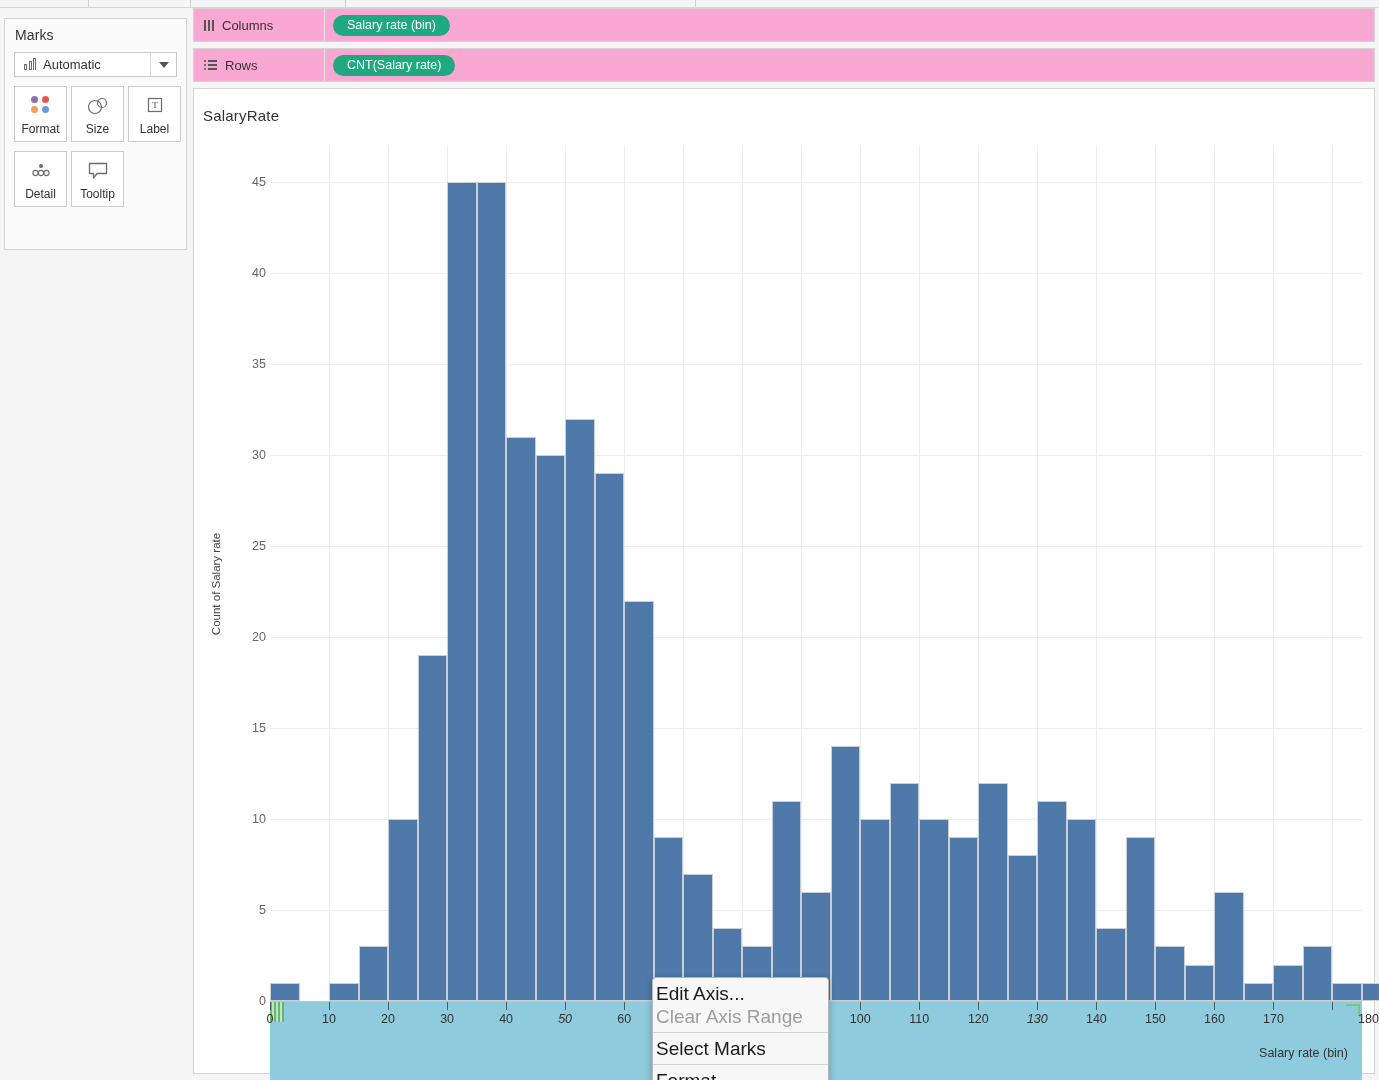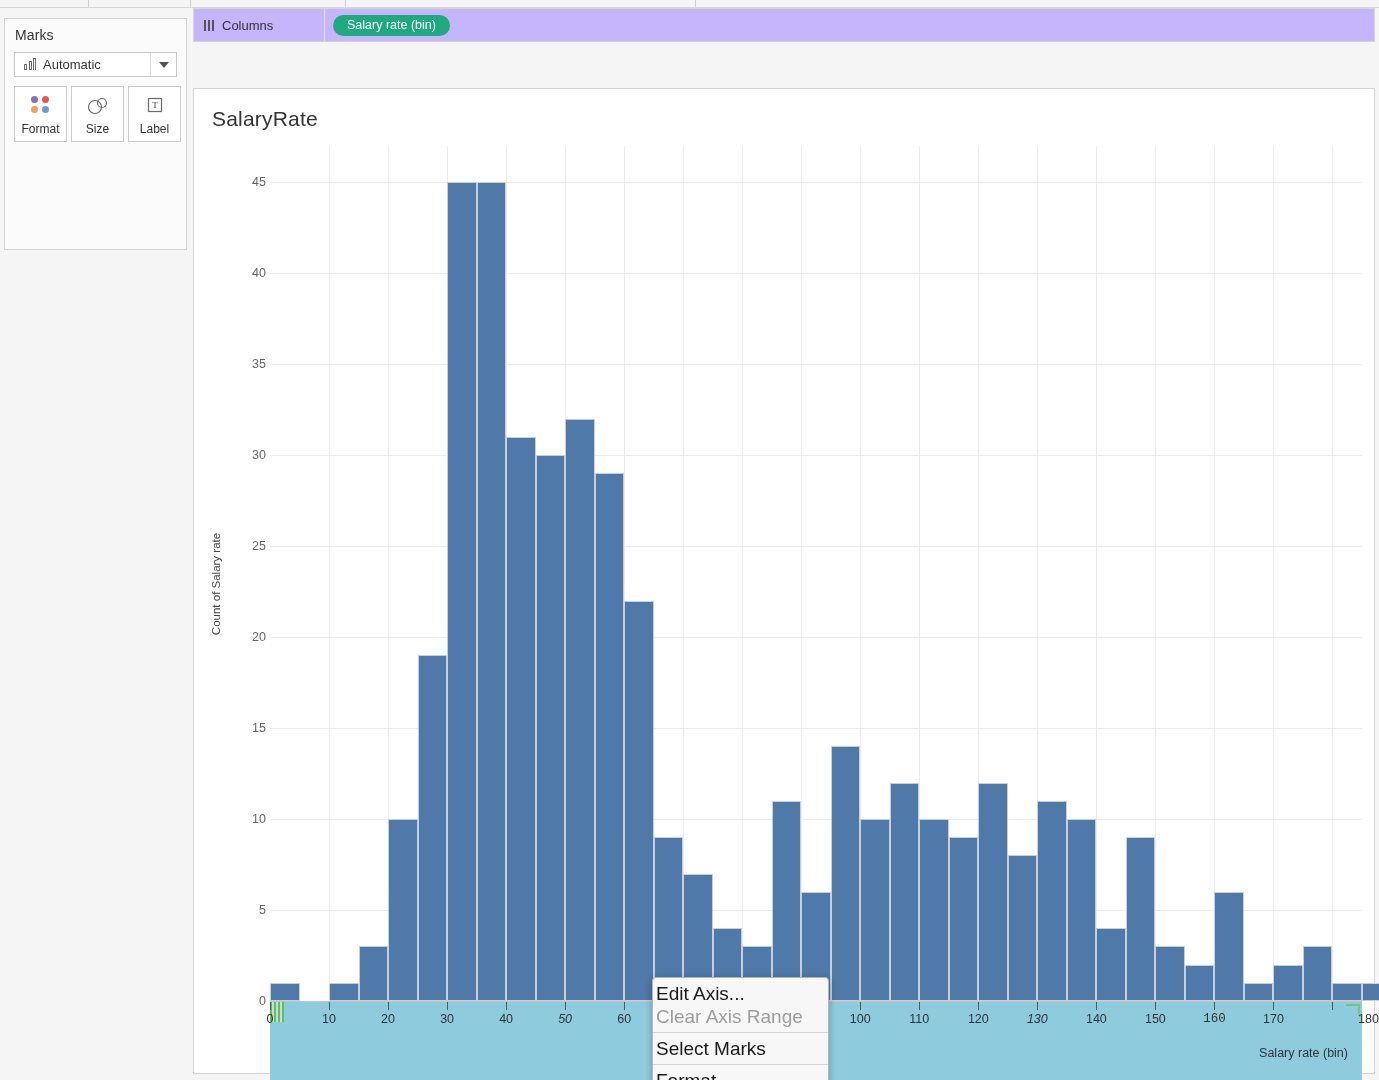--- a/index.html
+++ b/index.html
@@ -49,21 +49,21 @@
     width:53px;height:56px;border:1px solid #ccc;background:#fff;box-sizing:border-box;
     display:flex;flex-direction:column;align-items:center;justify-content:flex-end;
     padding-bottom:5px;font-size:12px;color:#333;
   }
   .shelf-btn .gi{flex:1;display:flex;align-items:center;justify-content:center;width:100%;}
   .dots4{display:grid;grid-template-columns:8px 8px;grid-gap:3px;}
   .dots4 u{display:block;width:7px;height:7px;border-radius:50%;}
 
   
   .shelf{
-    position:absolute;left:193px;background:#c4b5fd;border:1px solid #d4d4d4;box-sizing:border-box;
+    position:absolute;left:193px;background:#f9a8d4;border:1px solid #d4d4d4;box-sizing:border-box;
     display:flex;align-items:center;
   }
   #columns-shelf{top:8px;width:1182px;height:34px;}
   #rows-shelf{top:48px;width:1182px;height:34px;}
   .shelf .lbl{
     width:131px;height:100%;display:flex;align-items:center;gap:8px;padding-left:10px;
     box-sizing:border-box;border-right:1px solid #e2e2e2;font-size:13px;color:#333;
   }
   .ic-col{display:flex;gap:2px;align-items:center;}
   .ic-col s{display:block;width:2px;height:11px;background:#555;}
@@ -74,21 +74,21 @@
   .pill{
     margin-left:8px;height:21px;border-radius:11px;background:#1fa97f;color:#fff;
     display:inline-flex;align-items:center;padding:0 14px;font-size:12.5px;white-space:nowrap;
   }
 
   
   #view-pane{
     position:absolute;left:193px;top:88px;width:1182px;height:986px;
     background:#fff;border:1px solid #d4d4d4;box-sizing:border-box;
   }
-  #view-title{position:absolute;left:18px;top:18px;font-size:21px;color:#333;letter-spacing:.2px;}
+  #view-title{position:absolute;left:9px;top:18px;font-size:15px;color:#333;letter-spacing:.2px;}
 
   
   #plot{position:absolute;left:76px;top:57px;width:1092px;height:935px;}
   #plot-inner{position:absolute;left:0;top:0;width:1092px;height:935px;}
 
   .vgrid,.hgrid{position:absolute;background:#ededed;}
   .vgrid{width:1px;top:0;height:855px;}
   .hgrid{left:0;width:1092px;height:1px;}
   .axisline{position:absolute;left:0;top:855px;width:1092px;height:1px;background:#c4c4c4;}
 
@@ -189,35 +189,67 @@
           <span class="gi">
             <svg width="20" height="18" viewBox="0 0 20 18">
               <rect x="3.5" y="2.5" width="13" height="13" fill="none" stroke="#6b6b6b" stroke-width="1.2"></rect>
               <text x="10" y="12.3" font-size="9" text-anchor="middle" fill="#4a4a4a" font-family="Liberation Serif, serif">T</text>
             </svg>
           </span>
           <span>Label</span>
         </div>
       </div>
 
+      <div class="shelf-row">
+        <div class="shelf-btn">
+          <span class="gi">
+            <svg width="26" height="18" viewBox="0 0 26 18">
+              <circle cx="13" cy="5" r="2" fill="#6b6b6b"></circle>
+              <circle cx="7.5" cy="12" r="2.6" fill="none" stroke="#6b6b6b" stroke-width="1.1"></circle>
+              <circle cx="13" cy="12" r="2.6" fill="none" stroke="#6b6b6b" stroke-width="1.1"></circle>
+              <circle cx="18.5" cy="12" r="2.6" fill="none" stroke="#6b6b6b" stroke-width="1.1"></circle>
+            </svg>
+          </span>
+          <span>Detail</span>
+        </div>
+        <div class="shelf-btn">
+          <span class="gi">
+            <svg width="24" height="20" viewBox="0 0 24 20">
+              <path d="M3.5 3.5 H20.5 V13.5 H11 L7.5 18 V13.5 H3.5 Z" fill="none" stroke="#6b6b6b" stroke-width="1.3" stroke-linejoin="round"></path>
+            </svg>
+          </span>
+          <span>Tooltip</span>
+        </div>
+      </div>
     </div>
   </div>
 
   <div class="shelf" id="columns-shelf">
     <span class="lbl">
       <span class="ic-col">
           <s></s>
           <s></s>
           <s></s>
         </span>
       <span>Columns</span>
     </span>
     <span class="pill">Salary rate (bin)</span>
   </div>
 
+  <div class="shelf" id="rows-shelf">
+    <span class="lbl">
+      <span class="ic-row">
+          <s></s>
+          <s></s>
+          <s></s>
+        </span>
+      <span>Rows</span>
+    </span>
+    <span class="pill">CNT(Salary rate)</span>
+  </div>
 
   <div id="view-pane">
     <div id="view-title">SalaryRate</div>
 
     <div id="plot">
       <div id="plot-inner">
           <div class="hgrid" style="top: 764.043px;"></div>
           <div class="hgrid" style="top: 673.085px;"></div>
           <div class="hgrid" style="top: 582.128px;"></div>
           <div class="hgrid" style="top: 491.17px;"></div>
@@ -316,21 +348,21 @@
           <div class="xlab" style="left: 649.297px;">110</div>
           <div class="tick" style="left: 708.324px;"></div>
           <div class="xlab" style="left: 708.324px;">120</div>
           <div class="tick" style="left: 767.351px;"></div>
           <div class="xlab" style="left: 767.351px; font-style: italic;">130</div>
           <div class="tick" style="left: 826.378px;"></div>
           <div class="xlab" style="left: 826.378px;">140</div>
           <div class="tick" style="left: 885.405px;"></div>
           <div class="xlab" style="left: 885.405px;">150</div>
           <div class="tick" style="left: 944.432px;"></div>
-          <div class="xlab" style="left: 944.432px; font-family: Liberation Mono, monospace;">160</div>
+          <div class="xlab" style="left: 944.432px;">160</div>
           <div class="tick" style="left: 1003.46px;"></div>
           <div class="xlab" style="left: 1003.46px;">170</div>
           <div class="tick" style="left: 1062.49px;"></div>
           <div class="xlab" style="left: 1062.49px; margin-left: 36px;">180</div>
         </div>
     <div class="ylabel" style="top: 855px;">0</div>
         <div class="ylabel" style="top: 764.043px;">5</div>
         <div class="ylabel" style="top: 673.085px;">10</div>
         <div class="ylabel" style="top: 582.128px;">15</div>
         <div class="ylabel" style="top: 491.17px;">20</div>

